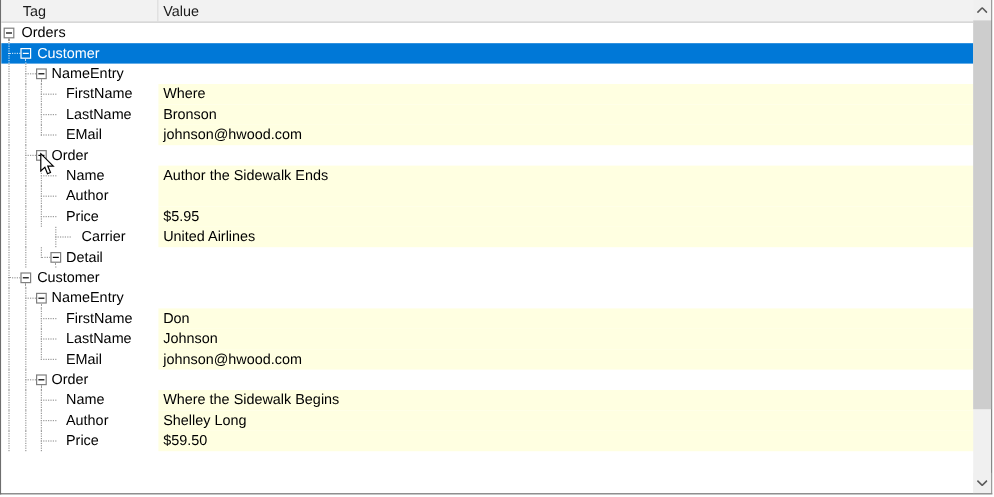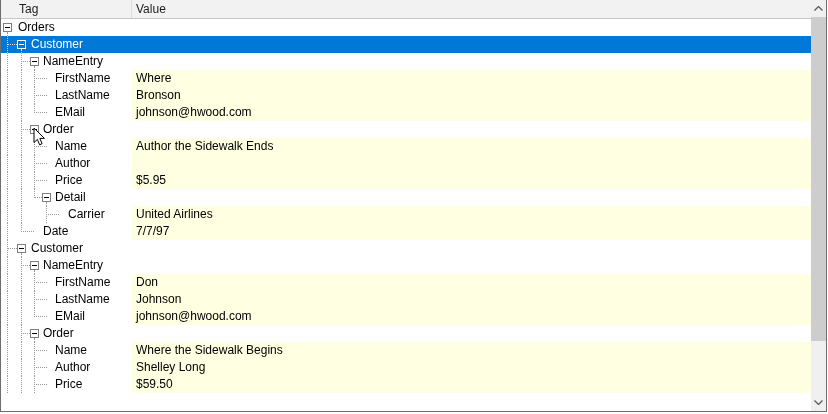--- a/index.html
+++ b/index.html
@@ -138,46 +138,38 @@
         <div class="row">
           <div class="vband"></div>
           <div class="guide" style="left: 6px;"></div>
           <div class="guide" style="left: 20px;"></div>
           <div class="guide" style="left: 33px;"></div>
           <div class="stub" style="left: 33px; width: 13px;"></div>
           <span class="taglabel" style="left: 54px;">Price</span>
           <span class="vallabel">$5.95</span>
         </div>
         <div class="row">
+          <div class="vband"></div>
+          <div class="guide" style="left: 6px;"></div>
+          <div class="guide" style="left: 20px;"></div>
+          <div class="guide" style="left: 45px;"></div>
+          <div class="stub" style="left: 45px; width: 13px;"></div>
+          <span class="taglabel" style="left: 67px;">Carrier</span>
+          <span class="vallabel">United Airlines</span>
+        </div>
+        <div class="row">
           <div class="guide" style="left: 6px;"></div>
           <div class="guide" style="left: 20px;"></div>
           <div class="guide half" style="left: 33px;"></div>
           <div class="guide below" style="left: 45px;"></div>
           <div class="stub" style="left: 33px; width: 8px;"></div>
           <div class="ebox" style="left: 41px;">
             <div class="minus"></div>
           </div>
           <span class="taglabel" style="left: 54px;">Detail</span>
-        </div>
-        <div class="row">
-          <div class="vband"></div>
-          <div class="guide" style="left: 6px;"></div>
-          <div class="guide" style="left: 20px;"></div>
-          <div class="guide" style="left: 45px;"></div>
-          <div class="stub" style="left: 45px; width: 13px;"></div>
-          <span class="taglabel" style="left: 67px;">Carrier</span>
-          <span class="vallabel">United Airlines</span>
-        </div>
-        <div class="row">
-          <div class="vband"></div>
-          <div class="guide" style="left: 6px;"></div>
-          <div class="guide half" style="left: 20px;"></div>
-          <div class="stub" style="left: 20px; width: 13px;"></div>
-          <span class="taglabel" style="left: 42px;">Date</span>
-          <span class="vallabel">7/7/97</span>
         </div>
         <div class="row">
           <div class="guide" style="left: 6px;"></div>
           <div class="guide below" style="left: 20px;"></div>
           <div class="stub" style="left: 6px; width: 10px;"></div>
           <div class="ebox" style="left: 16px;">
             <div class="minus"></div>
           </div>
           <span class="taglabel" style="left: 30px;">Customer</span>
         </div>

